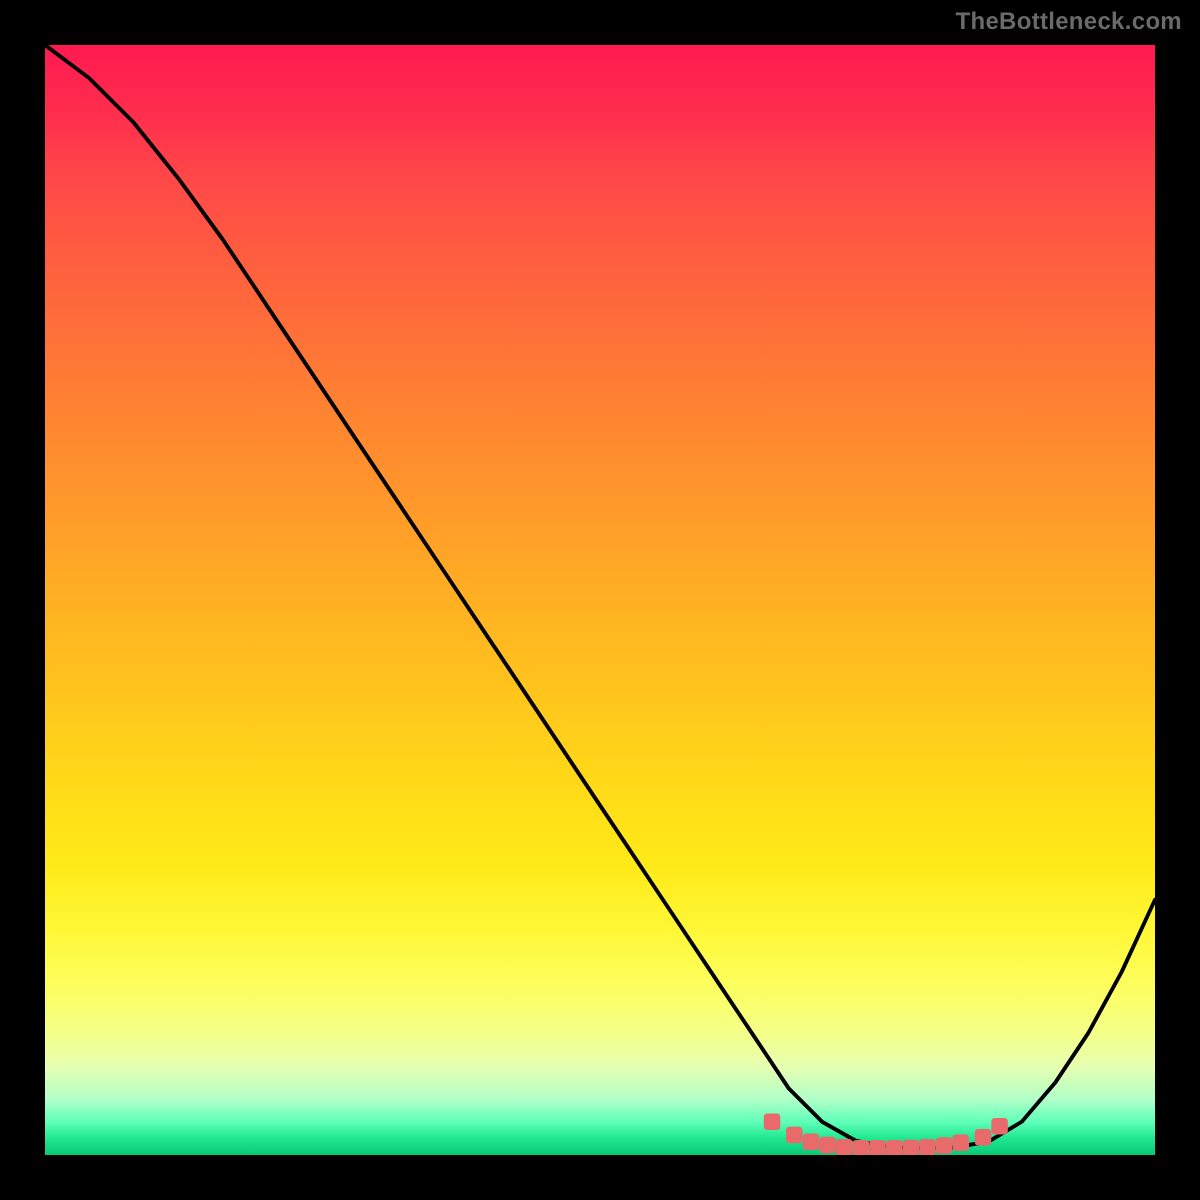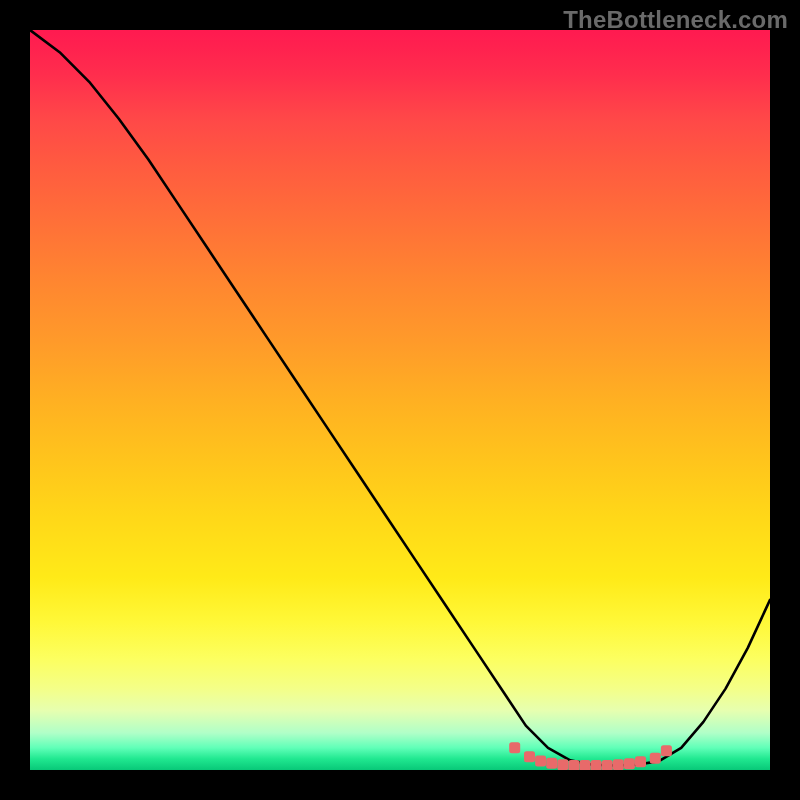--- a/index.html
+++ b/index.html
@@ -50,21 +50,21 @@
     left: 0;
     top: 0;
     width: 740px;
     height: 740px;
   }
   .watermark {
     position: absolute;
     top: 6px;
     right: 12px;
     font-family: Arial, Helvetica, sans-serif;
-    font-size: 24px;
+    font-size: 16px;
     font-weight: bold;
     color: #6a6a6a;
     letter-spacing: 0.2px;
   }
 </style>
 </head>
 <body>
 
 <div class="chart-container">
   <div class="watermark">TheBottleneck.com</div>

